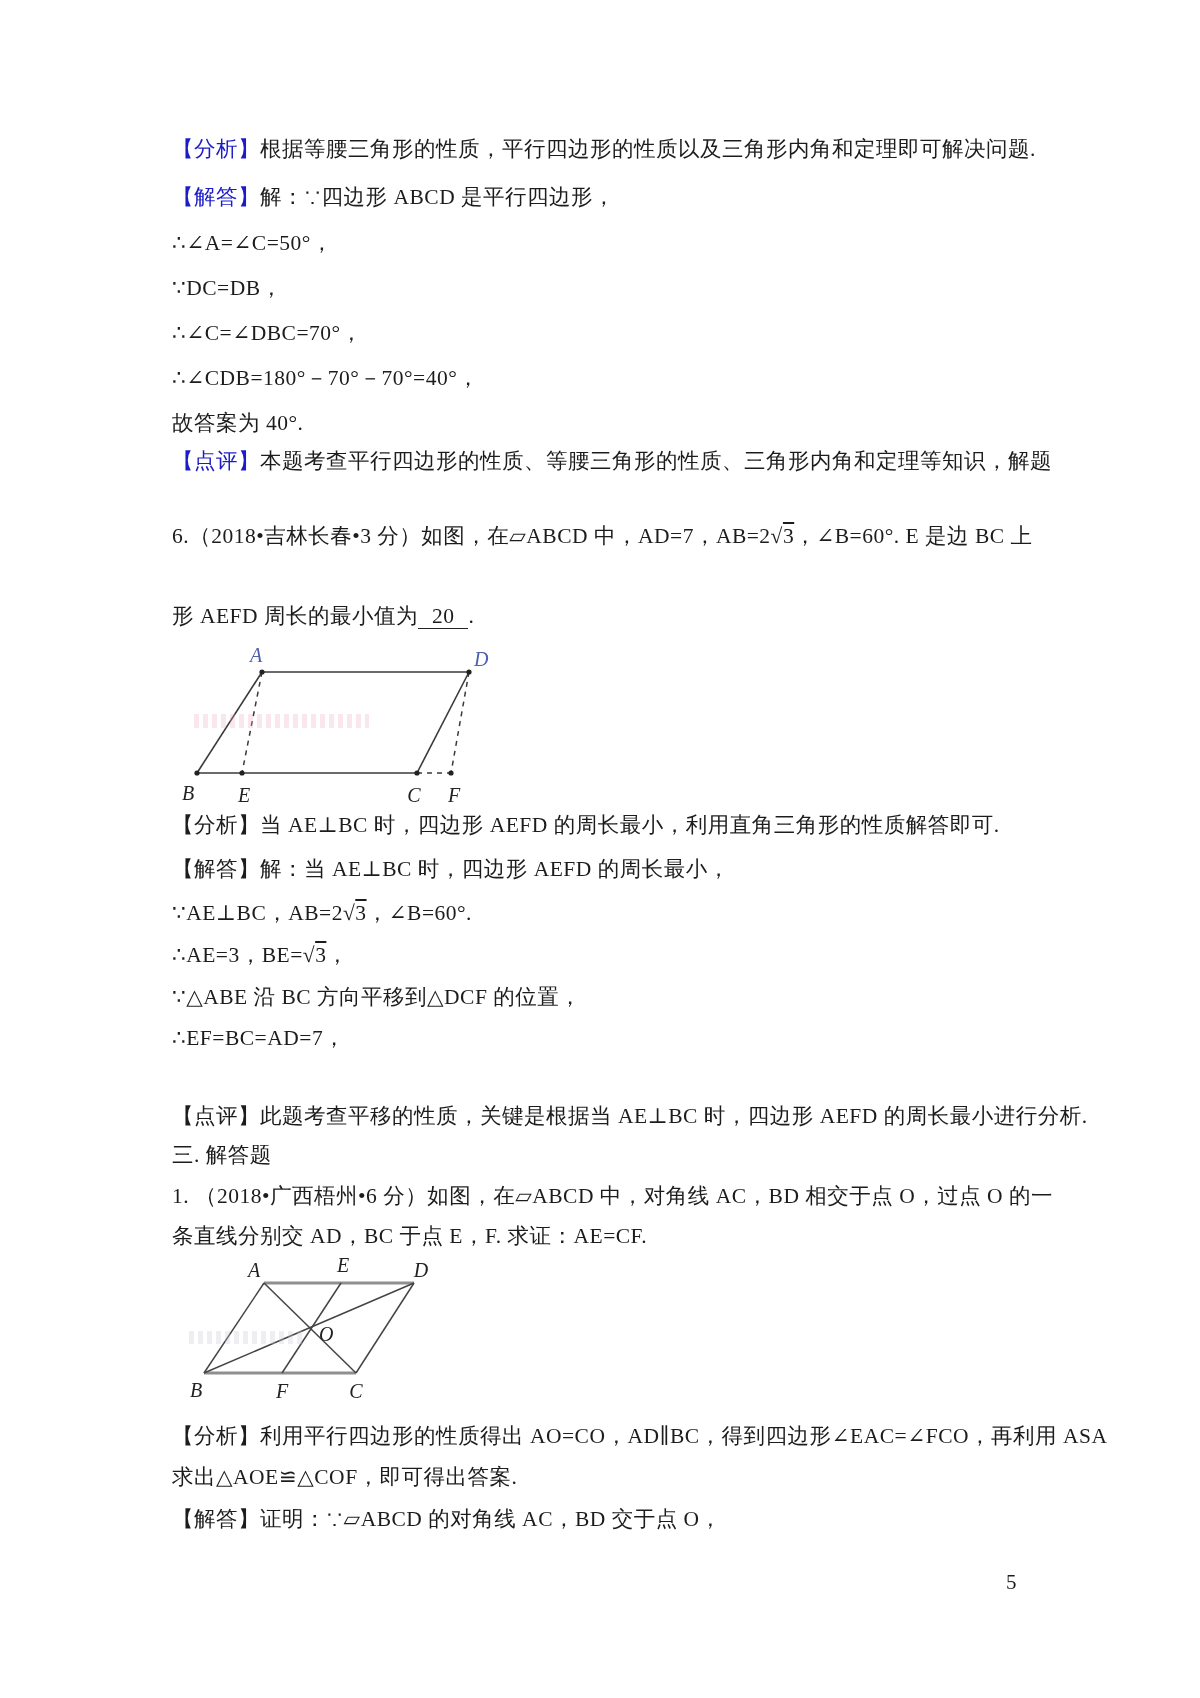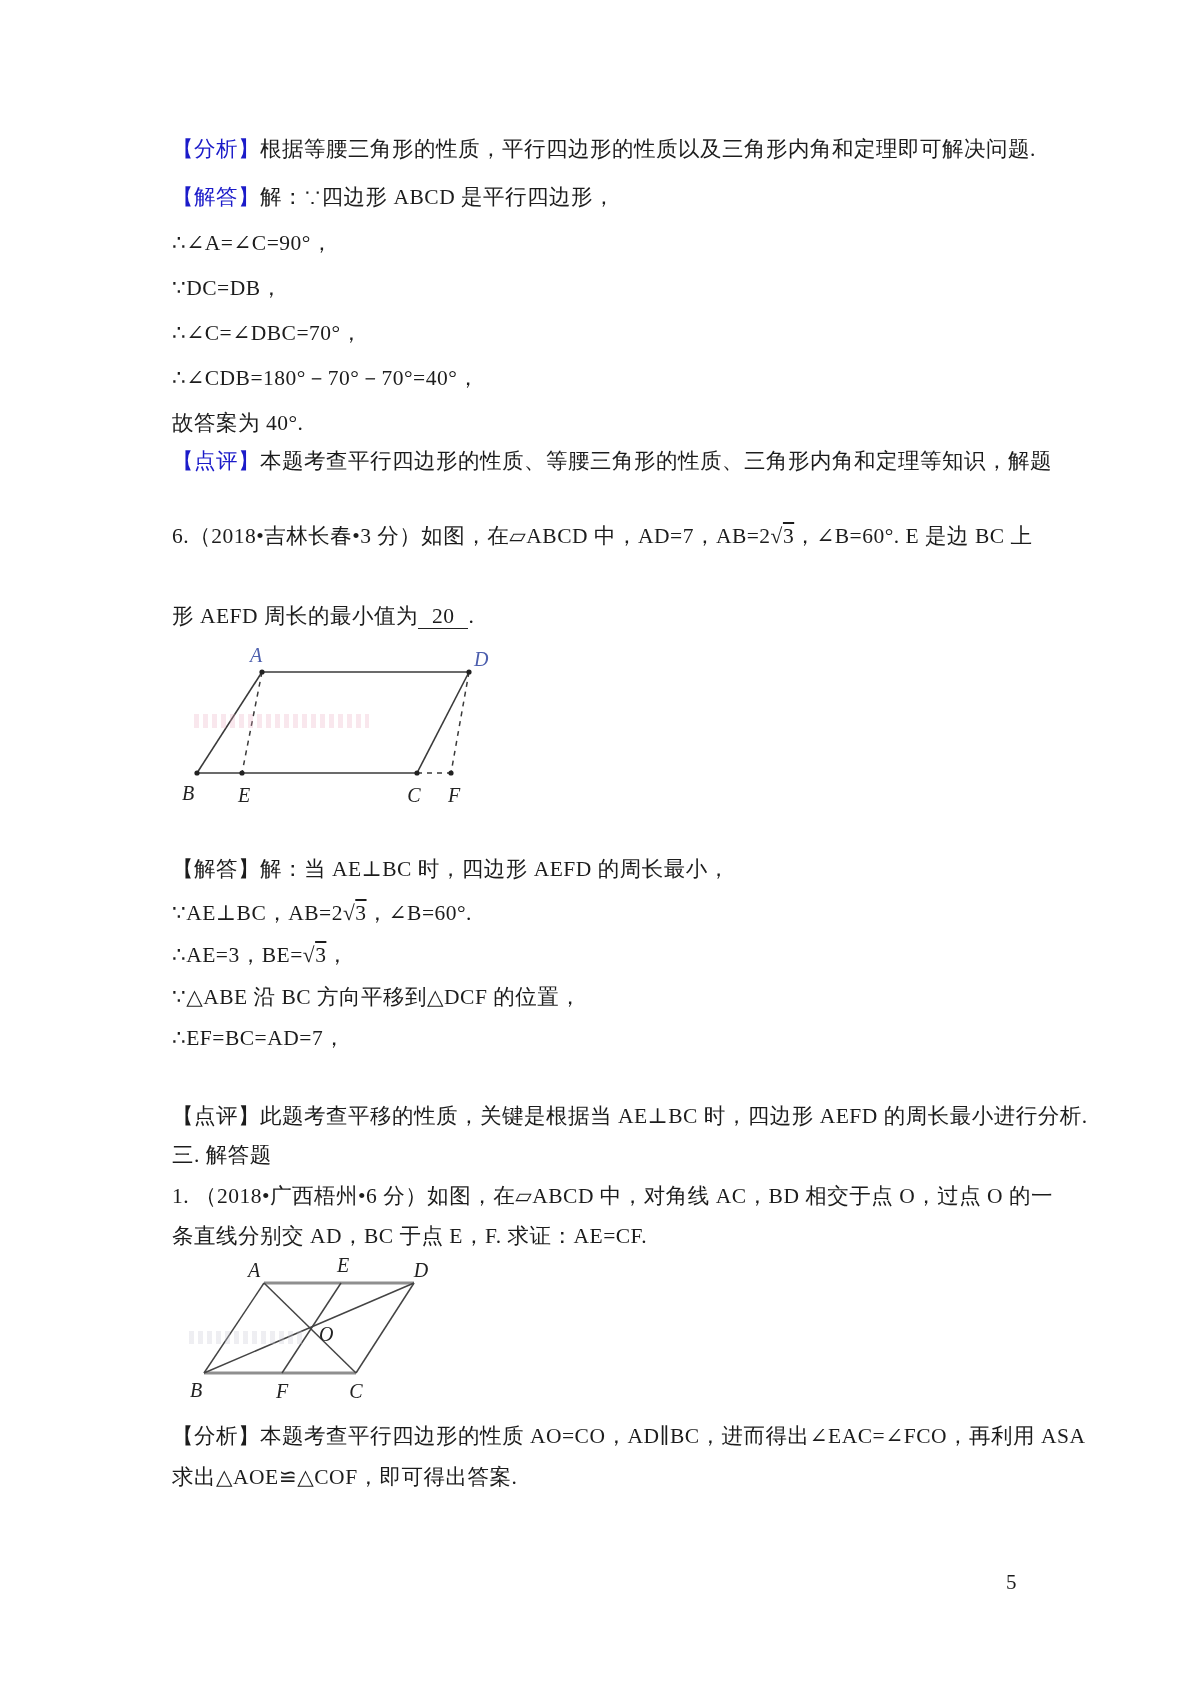--- a/index.html
+++ b/index.html
@@ -61,21 +61,21 @@
 
 <div class="page">
   <div class="content">
 
     <div class="line" style="top:134px">
       <span class="lbl-blue">【分析】</span><span>根据等腰三角形的性质，平行四边形的性质以及三角形内角和定理即可解决问题.</span>
     </div>
     <div class="line" style="top:182px">
       <span class="lbl-blue">【解答】</span><span>解：∵四边形 ABCD 是平行四边形，</span>
     </div>
-    <div class="line" style="top:228px">∴∠A=∠C=90°，</div>
+    <div class="line" style="top:228px">∴∠A=∠C=50°，</div>
     <div class="line" style="top:273px">∵DC=DB，</div>
     <div class="line" style="top:318px">∴∠C=∠DBC=70°，</div>
     <div class="line" style="top:363px">∴∠CDB=180°－70°－70°=40°，</div>
     <div class="line" style="top:408px">故答案为 40°.</div>
     <div class="line" style="top:446px">
       <span class="lbl-blue">【点评】</span><span>本题考查平行四边形的性质、等腰三角形的性质、三角形内角和定理等知识，解题</span>
     </div>
 
     <div class="line" style="top:521px">6.（2018•吉林长春•3 分）如图，在▱ABCD 中，AD=7，AB=2√<span class="sqv">3</span>，∠B=60°. E 是边 BC 上</div>
     <div class="line" style="top:601px">
@@ -98,20 +98,23 @@
       <circle class="fig-dot" cx="447" cy="773" r="2.6"></circle>
       <text class="fig-label fig-label-blue" x="252" y="662" text-anchor="middle">A</text>
       <text class="fig-label fig-label-blue" x="470" y="666" text-anchor="start">D</text>
       <text class="fig-label" x="184" y="800" text-anchor="middle">B</text>
       <text class="fig-label" x="240" y="802" text-anchor="middle">E</text>
       <text class="fig-label" x="410" y="802" text-anchor="middle">C</text>
       <text class="fig-label" x="450" y="802" text-anchor="middle">F</text>
     </svg>
     <div class="watermark wm-pink" style="left:190px;top:714px;width:175px;height:14px"></div>
 
+    <div class="line" style="top:810px">
+      <span class="lbl-black">【分析】</span><span>当 AE⊥BC 时，四边形 AEFD 的周长最小，利用直角三角形的性质解答即可.</span>
+    </div>
     <div class="line" style="top:854px">
       <span class="lbl-black">【解答】</span><span>解：当 AE⊥BC 时，四边形 AEFD 的周长最小，</span>
     </div>
     <div class="line" style="top:898px">∵AE⊥BC，AB=2√<span class="sqv">3</span>，∠B=60°.</div>
     <div class="line" style="top:940px">∴AE=3，BE=√<span class="sqv">3</span>，</div>
     <div class="line" style="top:982px">∵△ABE 沿 BC 方向平移到△DCF 的位置，</div>
     <div class="line" style="top:1023px">∴EF=BC=AD=7，</div>
     <div class="line" style="top:1101px">
       <span class="lbl-black">【点评】</span><span>此题考查平移的性质，关键是根据当 AE⊥BC 时，四边形 AEFD 的周长最小进行分析.</span>
     </div>
@@ -133,20 +136,23 @@
       <text class="fig-label" x="339" y="1272" text-anchor="middle">E</text>
       <text class="fig-label" x="417" y="1277" text-anchor="middle">D</text>
       <text class="fig-label" x="192" y="1397" text-anchor="middle">B</text>
       <text class="fig-label" x="278" y="1398" text-anchor="middle">F</text>
       <text class="fig-label" x="352" y="1398" text-anchor="middle">C</text>
       <text class="fig-label" x="315" y="1341" text-anchor="start">O</text>
     </svg>
     <div class="watermark wm-gray" style="left:185px;top:1331px;width:115px;height:13px"></div>
 
     <div class="line" style="top:1421px">
-      <span class="lbl-black">【分析】</span><span>本题考查平行四边形的性质 AO=CO，AD∥BC，进而得出∠EAC=∠FCO，再利用 ASA</span>
+      <span class="lbl-black">【分析】</span><span>利用平行四边形的性质得出 AO=CO，AD∥BC，得到四边形∠EAC=∠FCO，再利用 ASA</span>
     </div>
     <div class="line" style="top:1462px">求出△AOE≌△COF，即可得出答案.</div>
+    <div class="line" style="top:1504px">
+      <span class="lbl-black">【解答】</span><span>证明：∵▱ABCD 的对角线 AC，BD 交于点 O，</span>
+    </div>
 
     <div class="page-number" style="left:1002px;top:1570px">5</div>
 
   </div>
 </div>
 
 </body></html>

